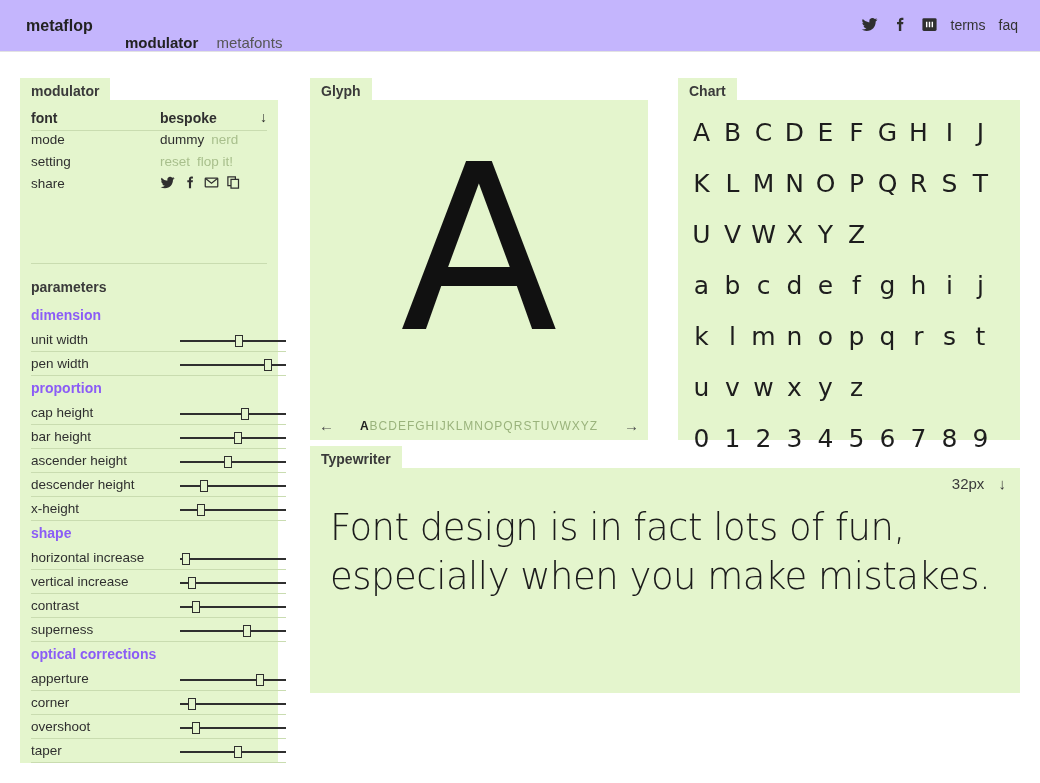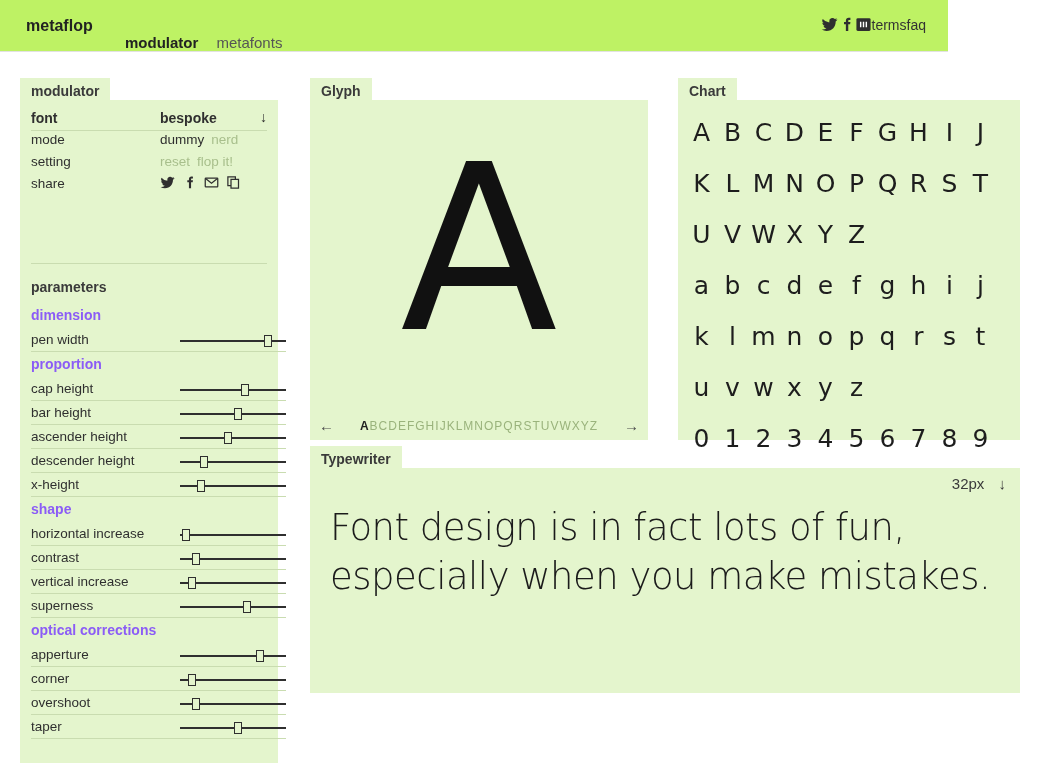--- a/index.html
+++ b/index.html
@@ -8,34 +8,34 @@
     width: 1040px; height: 783px;
     background: #ffffff;
     font-family: "Liberation Sans", sans-serif;
     color: #2b2b2b;
     overflow: hidden;
   }
   .page { position: relative; width: 1040px; height: 783px; }
 
   
   .topbar {
-    position: absolute; left: 0; top: 0; width: 948px; height: 52px;
+    position: absolute; left: 0; top: 0; width: 1040px; height: 52px;
     border-bottom: 1px solid #e2e2e2;
-    background: #bef264;
+    background: #c4b5fd;
   }
   .brand {
     position: absolute; left: 26px; top: 17px;
     font-size: 16px; font-weight: bold; color: #222;
   }
   .navmain { position: absolute; left: 125px; top: 18px; font-size: 15px; margin-top: 16px; }
   .navmain a { color: #222; text-decoration: none; margin-right: 14px; font-weight: bold; }
   .navmain a.secondary { font-weight: normal; color: #555; }
   .navright {
     position: absolute; right: 22px; top: 16px;
-    font-size: 14px; display: flex; align-items: center; 
+    font-size: 14px; display: flex; align-items: center; gap: 13px;
   }
   .navright a { color: #333; text-decoration: none; }
   .navright .ic { display: inline-block; width: 17px; height: 17px; }
   .navright .ic svg { display: block; }
 
   
   .panel { position: absolute; background: #e4f5cd; }
   .tabhead {
     position: absolute;
     background: #e4f5cd;
@@ -213,20 +213,27 @@
     <div class="mrule" style="top:163px;"></div>
   </div>
 
   <div class="tabhead" id="parameters-tab">parameters</div>
   <div class="panel" id="parameters-panel">
     <div id="parameters-body" style="padding-top:7px;">
         <div class="pgroup">
           <span>dimension</span>
         </div>
         <div class="prow">
+          <span class="plabel">unit width</span>
+          <span class="ptrack">
+            <span class="phandle" style="left: 55px;"></span>
+          </span>
+          <span class="prule"></span>
+        </div>
+        <div class="prow">
           <span class="plabel">pen width</span>
           <span class="ptrack">
             <span class="phandle" style="left: 84px;"></span>
           </span>
           <span class="prule"></span>
         </div>
         <div class="pgroup">
           <span>proportion</span>
         </div>
         <div class="prow">
@@ -268,30 +275,30 @@
           <span>shape</span>
         </div>
         <div class="prow">
           <span class="plabel">horizontal increase</span>
           <span class="ptrack">
             <span class="phandle" style="left: 2px;"></span>
           </span>
           <span class="prule"></span>
         </div>
         <div class="prow">
+          <span class="plabel">vertical increase</span>
+          <span class="ptrack">
+            <span class="phandle" style="left: 8px;"></span>
+          </span>
+          <span class="prule"></span>
+        </div>
+        <div class="prow">
           <span class="plabel">contrast</span>
           <span class="ptrack">
             <span class="phandle" style="left: 12px;"></span>
-          </span>
-          <span class="prule"></span>
-        </div>
-        <div class="prow">
-          <span class="plabel">vertical increase</span>
-          <span class="ptrack">
-            <span class="phandle" style="left: 8px;"></span>
           </span>
           <span class="prule"></span>
         </div>
         <div class="prow">
           <span class="plabel">superness</span>
           <span class="ptrack">
             <span class="phandle" style="left: 63px;"></span>
           </span>
           <span class="prule"></span>
         </div>

